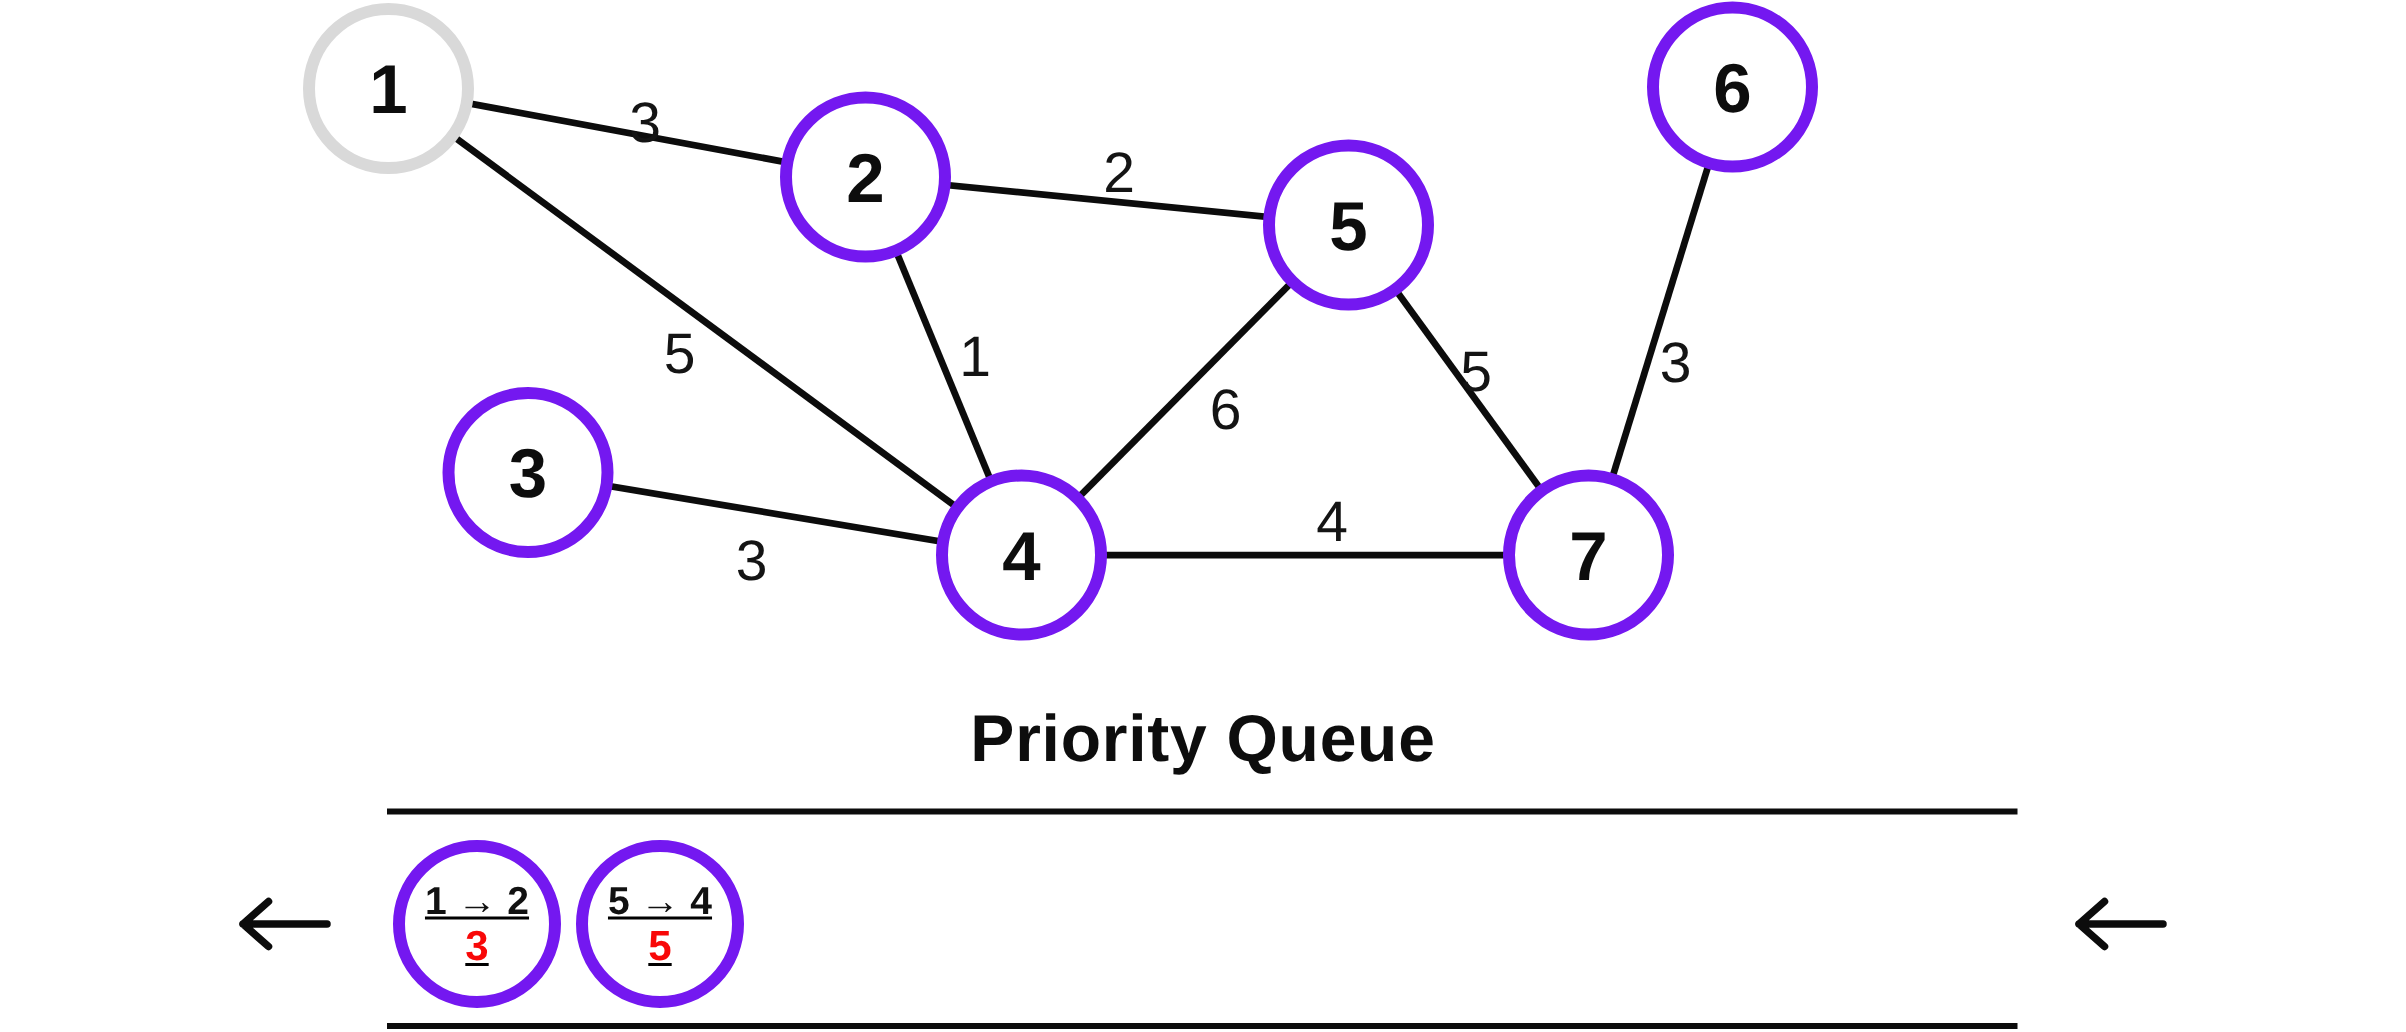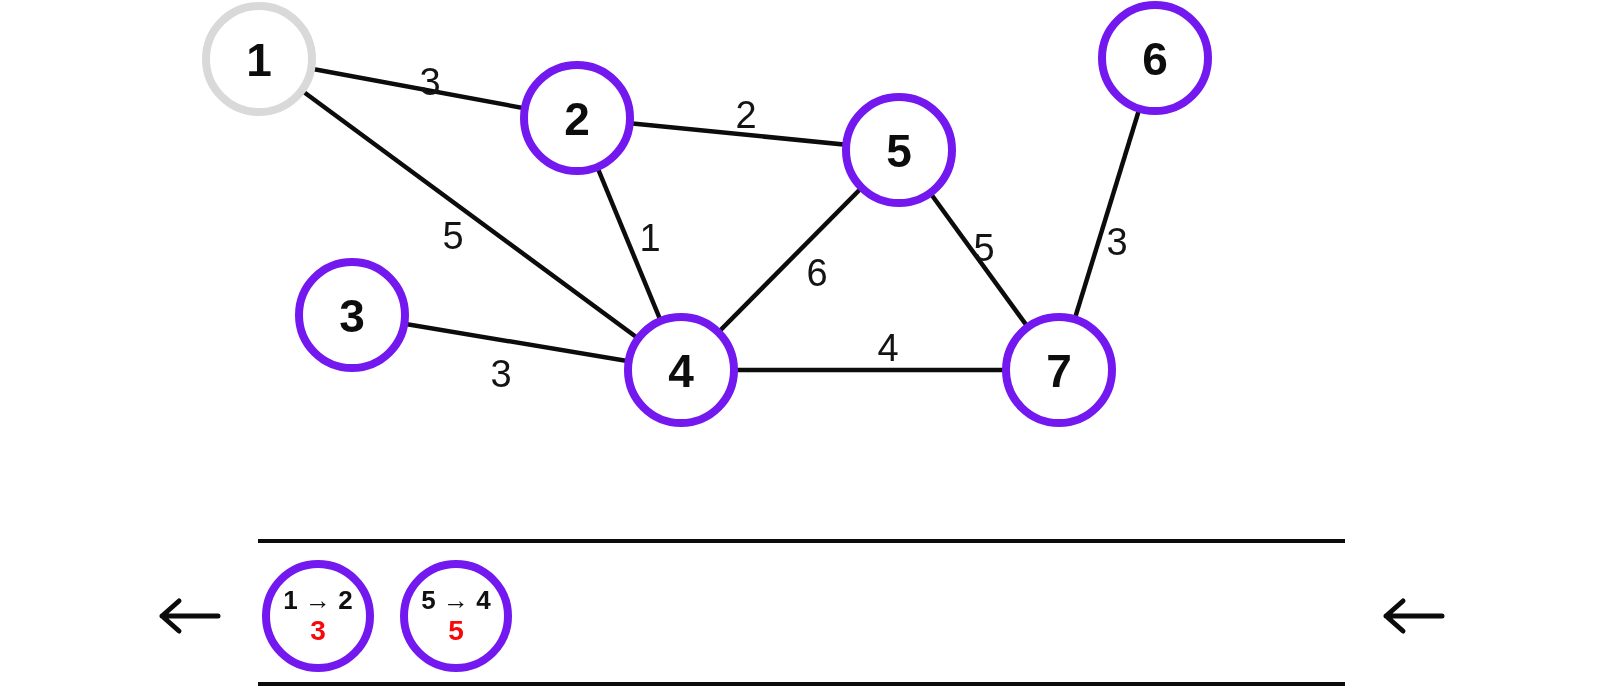--- a/index.html
+++ b/index.html
@@ -68,21 +68,22 @@
     height: 4px;
     background: var(--ink, #0c0c0c);
   }
   .pq-rule-top { top: 539px; }
   .pq-rule-bottom { top: 682px; }
   .pq-items {
     position: absolute;
     left: 262px;
     top: 560px;
     display: flex;
-    gap: 26px;
+    gap: 10px;
+    text-decoration: underline;
   }
   .pq-item {
     width: 96px;
     height: 96px;
     border: 8px solid var(--accent, #7418f0);
     border-radius: 50%;
     background: #ffffff;
     display: flex;
     flex-direction: column;
     align-items: center;
@@ -152,20 +153,21 @@
       <circle cx="681" cy="370" r="53" class="node"></circle>
       <text x="681" y="370" dy="0.36em" class="node-label">4</text>
       <circle cx="899" cy="150" r="53" class="node"></circle>
       <text x="899" y="150" dy="0.36em" class="node-label">5</text>
       <circle cx="1155" cy="58" r="53" class="node"></circle>
       <text x="1155" y="58" dy="0.36em" class="node-label">6</text>
       <circle cx="1059" cy="370" r="53" class="node"></circle>
       <text x="1059" y="370" dy="0.36em" class="node-label">7</text>
     </svg>
 
+  <div class="pq-title">Priority Queue</div>
 
   <div class="pq-rule pq-rule-top"></div>
   <div class="pq-rule pq-rule-bottom"></div>
 
   <svg class="pq-arrow pq-arrow-left" viewBox="0 0 68 40" xmlns="http://www.w3.org/2000/svg">
     <path d="M 64 20 L 8 20 M 25 5 L 8 20 L 25 35"></path>
   </svg>
 
   <div class="pq-items">
       <div class="pq-item">

